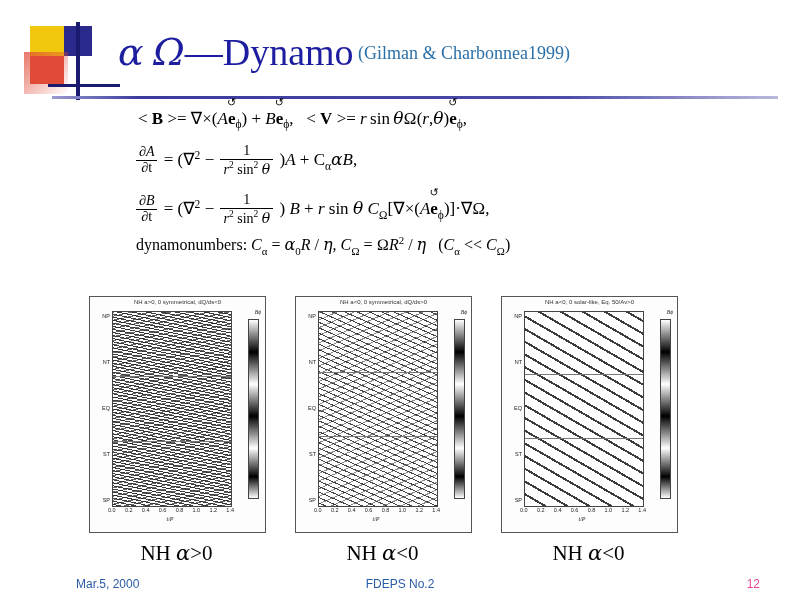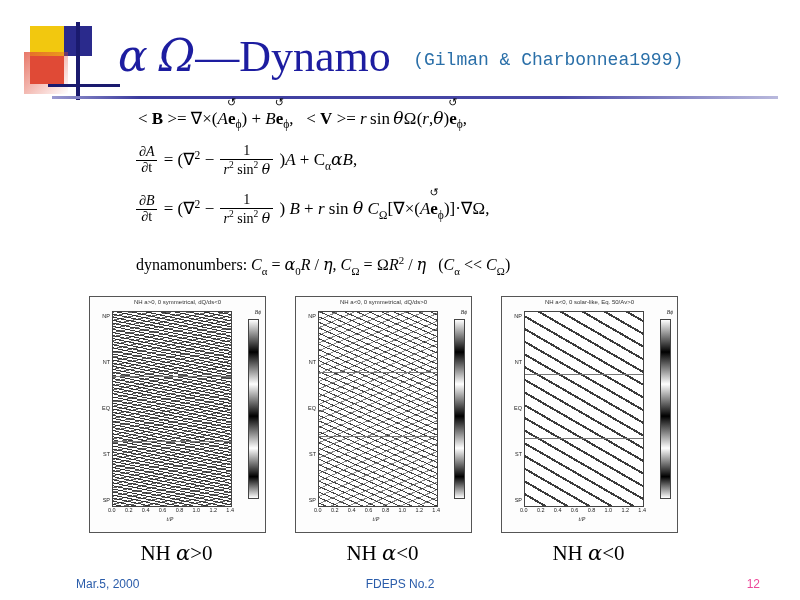--- a/index.html
+++ b/index.html
@@ -62,39 +62,38 @@
 
   
   .title-wrap {
     position: absolute;
     left: 118px;
     top: 30px;
     width: 660px;
     height: 62px;
   }
   .slide-title {
-    font-size: 44px;
+    font-size: 38px;
     color: #1d1da0;
     font-family: "Liberation Serif", serif;
     letter-spacing: 0px;
     white-space: nowrap;
     display: inline-block;
     vertical-align: baseline;
   }
   .slide-title .greek {
     font-style: italic;
     font-family: "DejaVu Serif", serif;
   }
   .title-credit {
     font-size: 18px;
     color: #2a6fa8;
-    font-family: Liberation Mono, monospace;
+    font-family: Liberation Serif, serif;
     display: inline-block;
     vertical-align: baseline;
-    margin-left: 18px;
     position: relative;
     top: -6px;
   }
   .title-underline {
     position: absolute;
     left: 52px;
     top: 96px;
     width: 726px;
     height: 3px;
     background: linear-gradient(to right, #9a9ad0 0%, #3b3b9e 12%, #4a4aa8 70%, #b9b9dd 100%);
@@ -110,21 +109,21 @@
     font-family: "Liberation Serif", serif;
   }
   .eq-line {
     font-size: 17px;
     line-height: 1.0;
     white-space: nowrap;
   }
   .eq1 { margin-top: 6px; margin-left: 6px; }
   .eq2 { margin-top: 14px; margin-left: 2px; }
   .eq3 { margin-top: 16px; margin-left: 2px; }
-  .eq4 { margin-top: 28px; margin-left: 4px; font-size: 16px; }
+  .eq4 { margin-top: 8px; margin-left: 4px; font-size: 16px; }
 
   .it { font-style: italic; }
   .bf { font-weight: bold; }
   .gk { font-family: "DejaVu Serif", serif; font-style: italic; }
 
   
   .frac {
     display: inline-block;
     vertical-align: middle;
     text-align: center;

